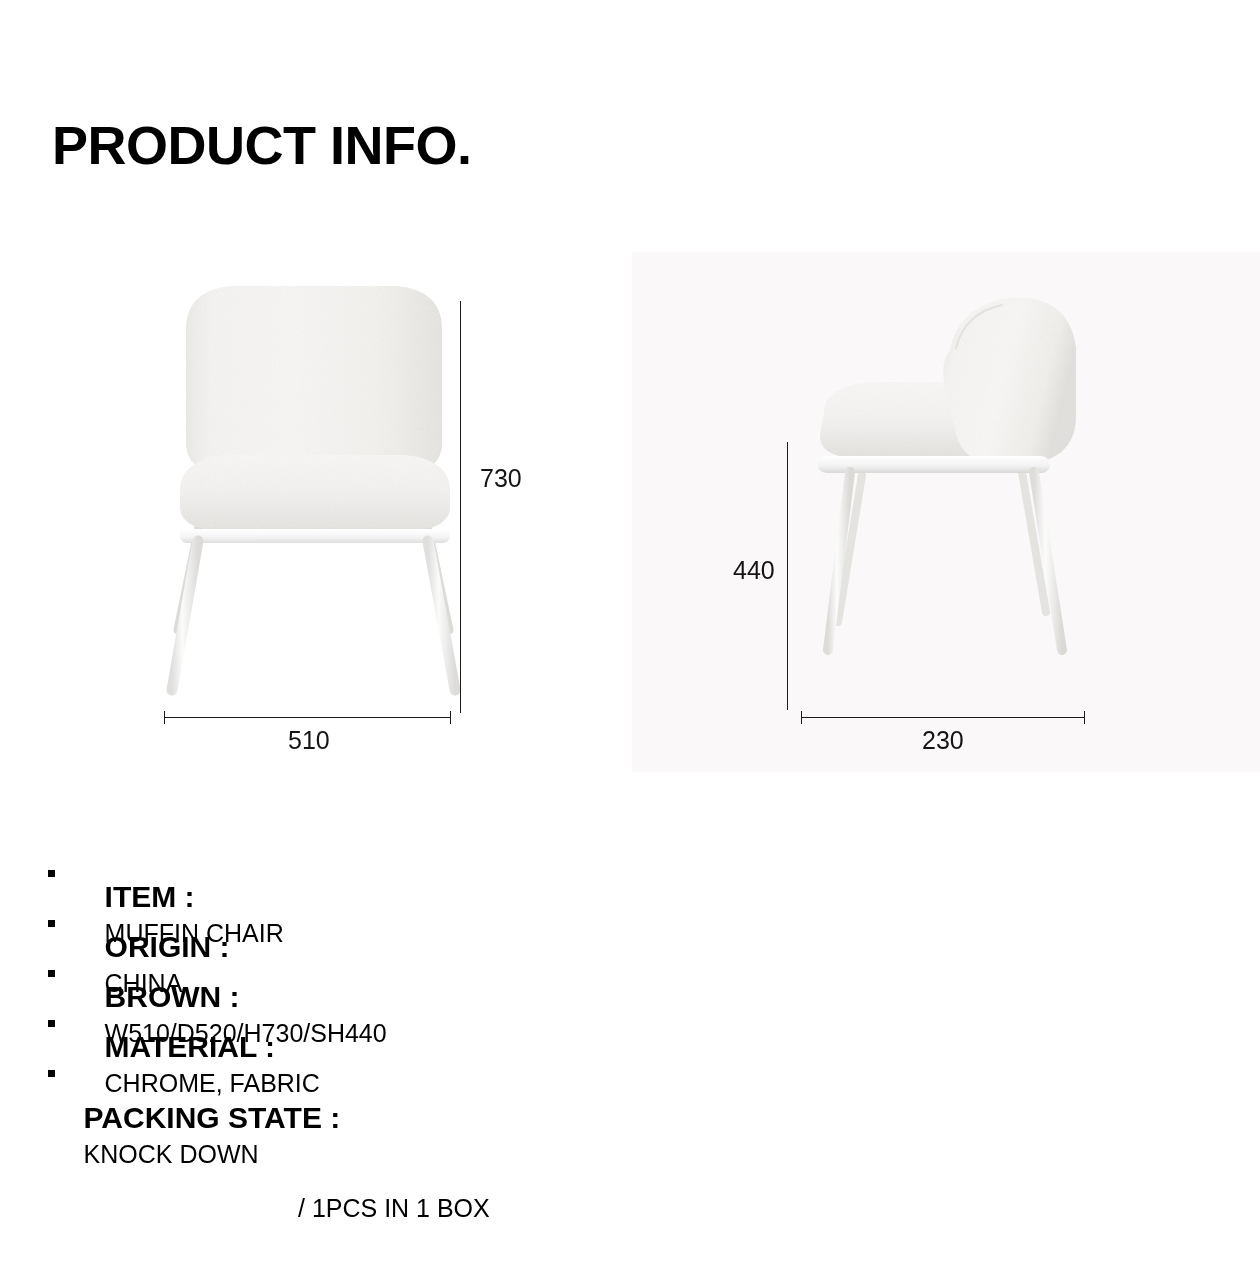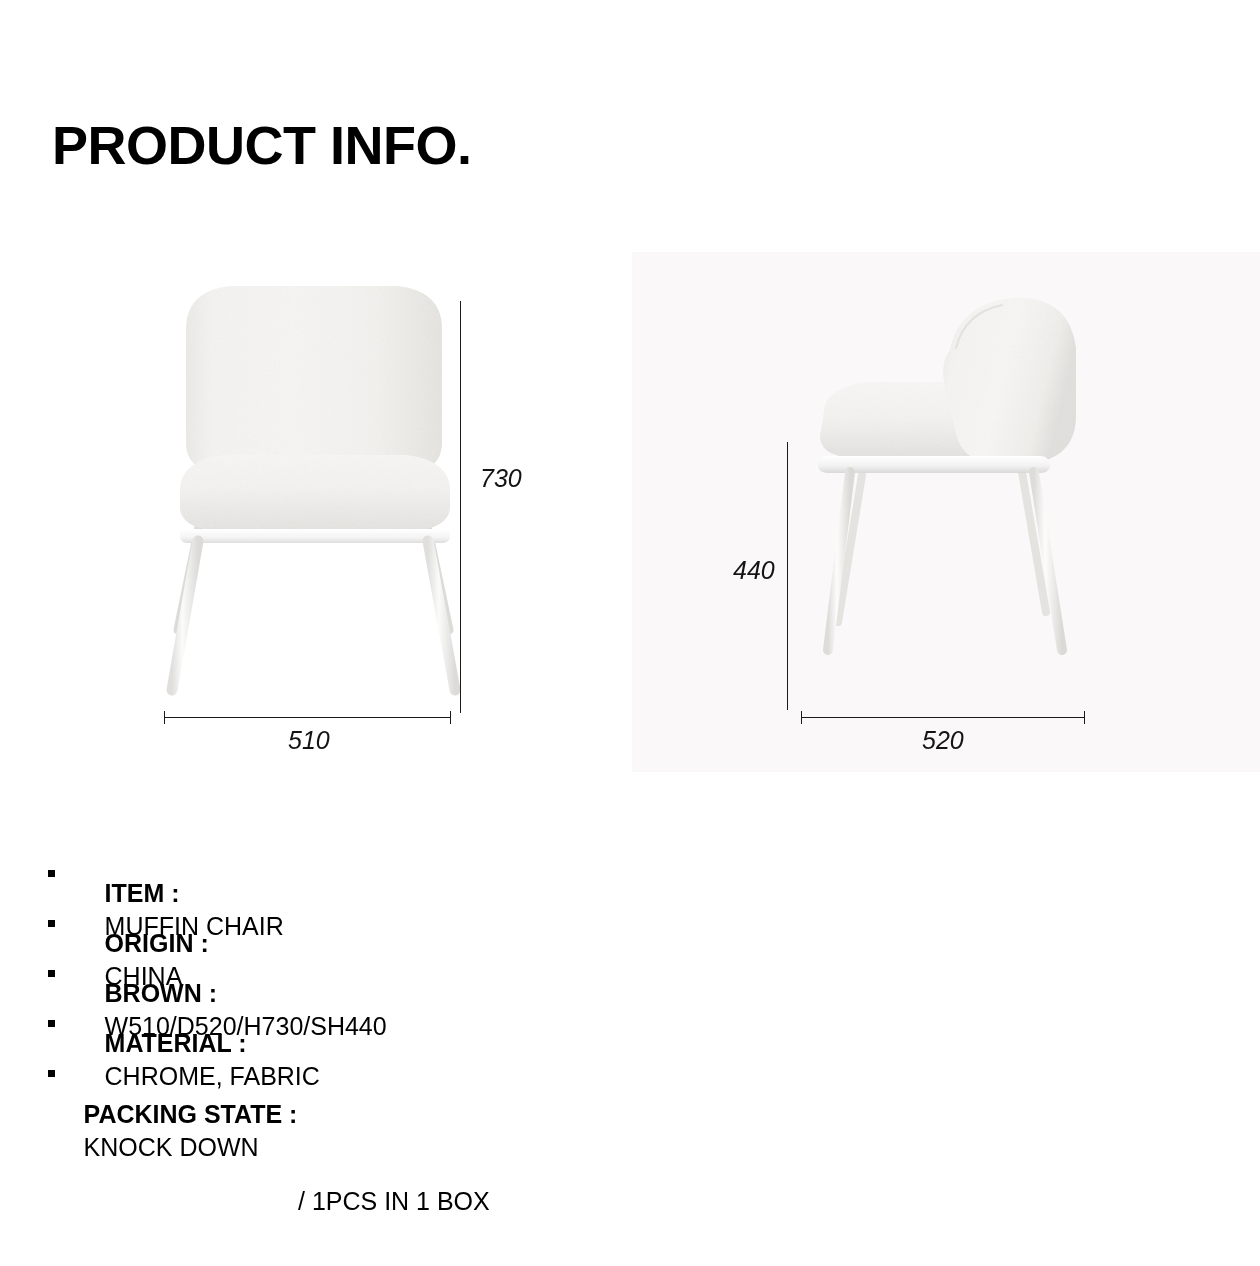--- a/index.html
+++ b/index.html
@@ -28,21 +28,20 @@
     white-space: pre;
   }
 
   
   #figures {
     position: absolute;
     left: 0;
     top: 0;
     width: 1138px;
     height: 800px;
-    font-style: italic;
   }
 
   #side-panel-bg {
     position: absolute;
     left: 632px;
     top: 252px;
     width: 628px;
     height: 520px;
     background: #faf8f9;
   }
@@ -108,21 +107,21 @@
   }
   .spec-body {
     flex: 1 1 auto;
   }
   .spec-line {
     display: block;
     white-space: pre;
     line-height: 1.32;
   }
   .spec-label {
-    font-size: 25px;
+    font-size: 30px;
     font-weight: bold;
     letter-spacing: 0px;
   }
   .spec-value {
     font-size: 25px;
     font-weight: normal;
   }
   .spec-cont {
     font-size: 25px;
     font-weight: normal;
@@ -275,21 +274,21 @@
   <div class="dim-line-v" style="left:787px; top:443px; height:254px;">
     <span class="dim-cap-v" style="top:-1px;"></span>
     <span class="dim-cap-v" style="top:254px;"></span>
   </div>
   <div class="dim-label" style="left:733px; top:558px;">440</div>
 
   <div class="dim-line-h" style="left:802px; top:717px; width:283px;">
     <span class="dim-cap-h" style="left:-1px; top:-6px; width:1px; height:13px;"></span>
     <span class="dim-cap-h" style="left:282px; top:-6px; width:1px; height:13px;"></span>
   </div>
-  <div class="dim-label" style="left:922px; top:728px;">520</div>
+  <div class="dim-label" style="left:922px; top:728px;">230</div>
 
 </div>
 
 <div id="spec-list">
 
   <div class="spec-row">
     <span class="spec-bullet"></span>
     <span class="spec-body">
       <span class="spec-line">
         <span class="spec-label">ITEM :  </span>

